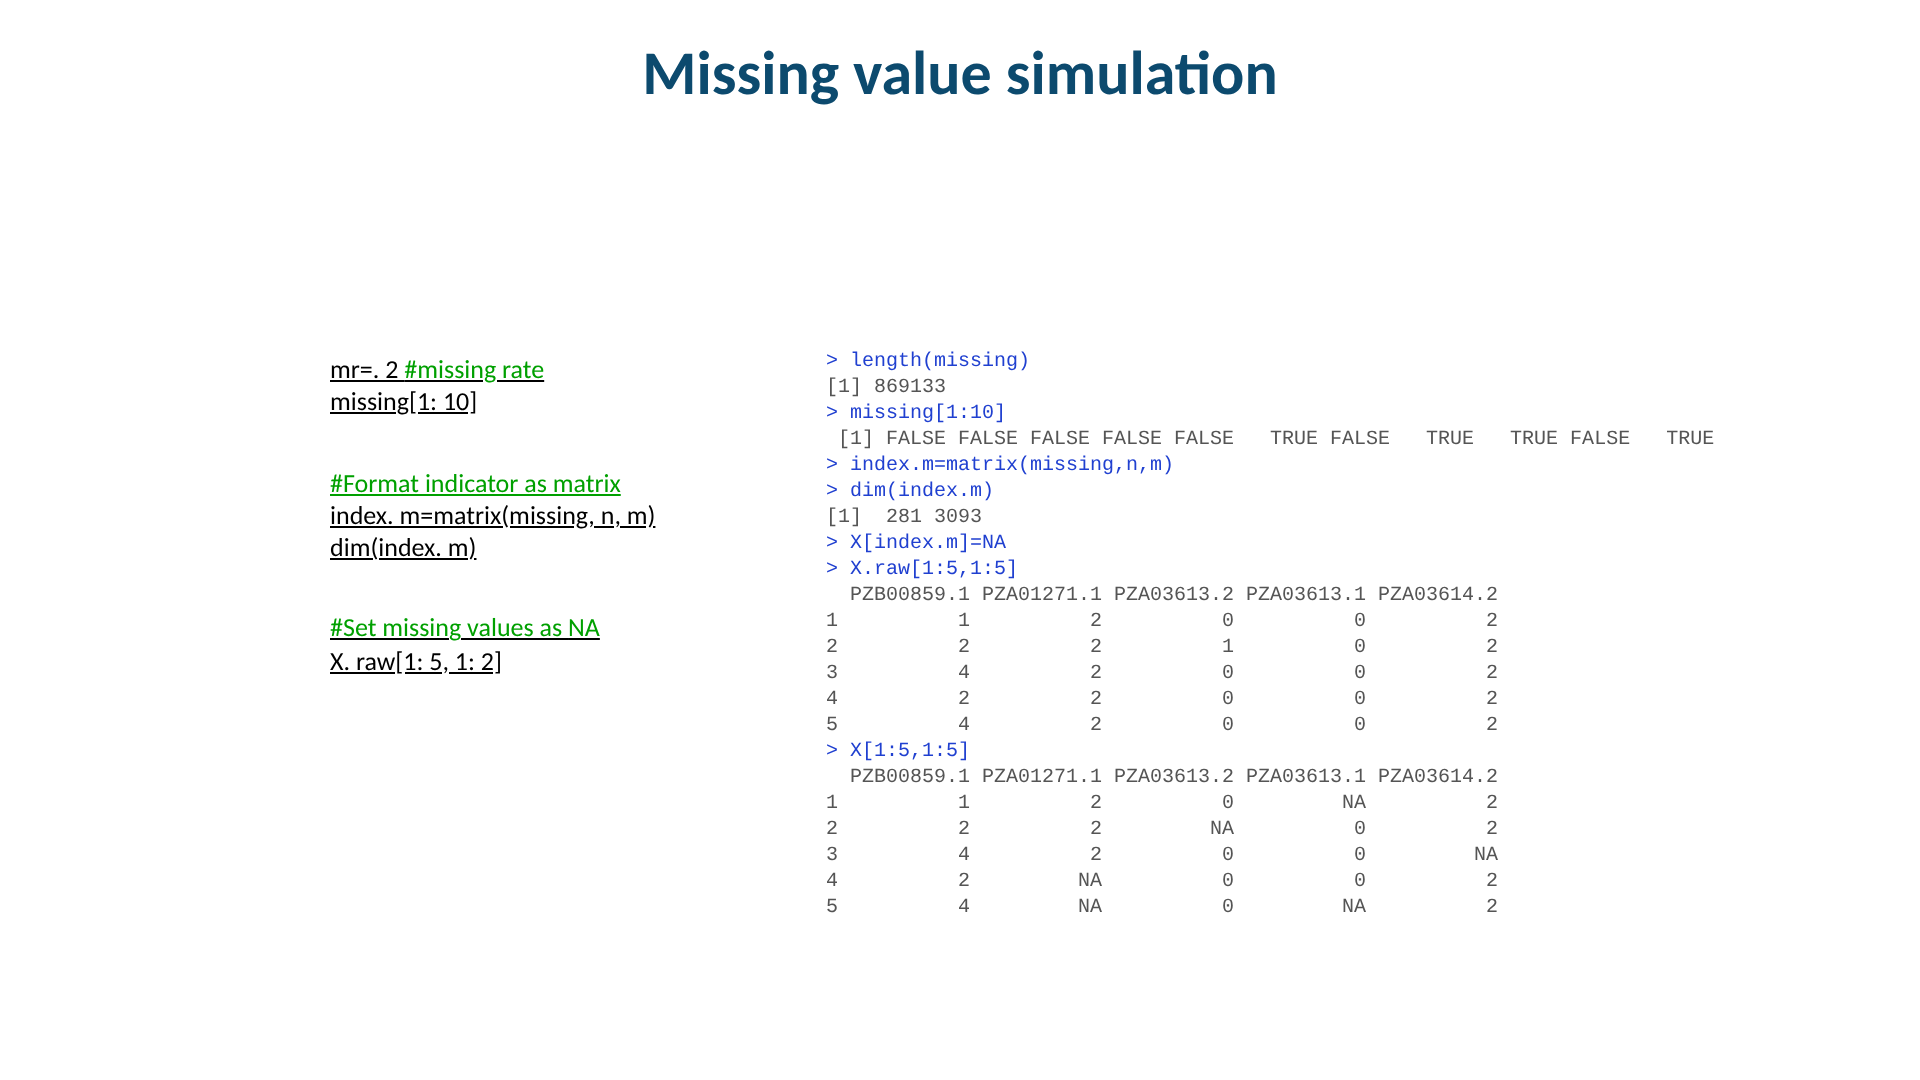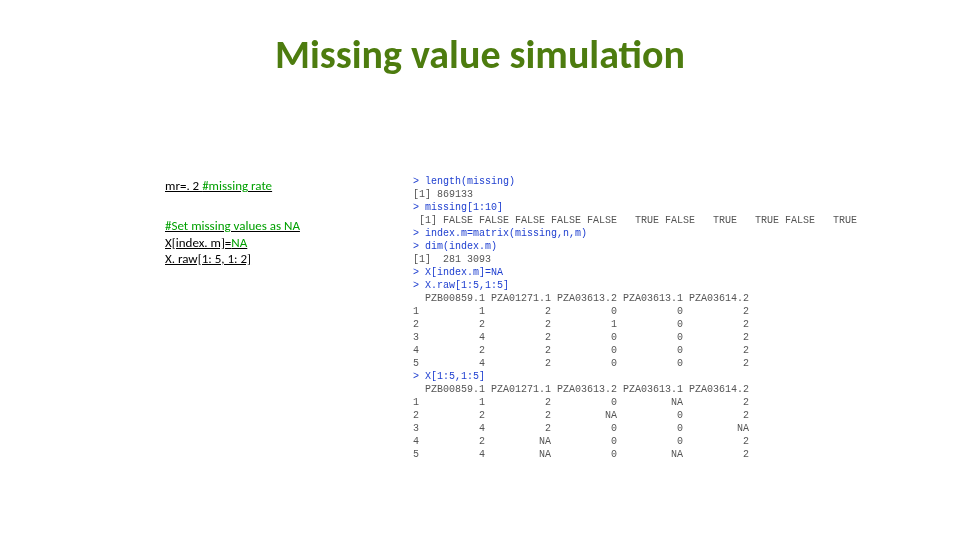--- a/index.html
+++ b/index.html
@@ -6,27 +6,27 @@
   body {
     width: 960px;
     height: 540px;
     background: #fff;
     font-family: Calibri, Arial, sans-serif;
     position: relative;
     overflow: hidden;
   }
   .title {
     position: absolute;
-    top: 30px;
+    top: 18px;
     left: 0;
     right: 0;
     text-align: center;
-    font-size: 40px;
+    font-size: 31px;
     font-weight: 700;
-    color: #4d7c0f;
+    color: #0c4a6e;
   }
   .left-col {
     position: absolute;
     left: 165px;
     top: 178px;
     width: 220px;
     font-size: 13px;
     line-height: 1.25;
     color: #000;
   }
@@ -46,24 +46,29 @@
   .right-col .blue { color: #2040d0; }
 </style>
 </head>
 <body>
 
 <div class="title">Missing value simulation</div>
 
 <div class="left-col">
   <div class="block">
     <div><span>mr=. 2 </span><span class="green">#missing rate</span></div>
+    <div>missing[1: 10]</div>
+  </div>
+  <div class="block">
+    <div class="green">#Format indicator as matrix</div>
+    <div>index. m=matrix(missing, n, m)</div>
+    <div>dim(index. m)</div>
   </div>
   <div class="block">
     <div><span class="green">#Set missing values as </span><span class="green">NA</span></div>
-    <div><span>X[index. m]=</span><span class="green">NA</span></div>
     <div>X. raw[1: 5, 1: 2]</div>
   </div>
 </div>
 
 <div class="right-col"><span class="blue">&gt; length(missing)</span>
 <span>[1] 869133</span>
 <span class="blue">&gt; missing[1:10]</span>
 <span> [1] FALSE FALSE FALSE FALSE FALSE   TRUE FALSE   TRUE   TRUE FALSE   TRUE</span>
 <span class="blue">&gt; index.m=matrix(missing,n,m)</span>
 <span class="blue">&gt; dim(index.m)</span>

